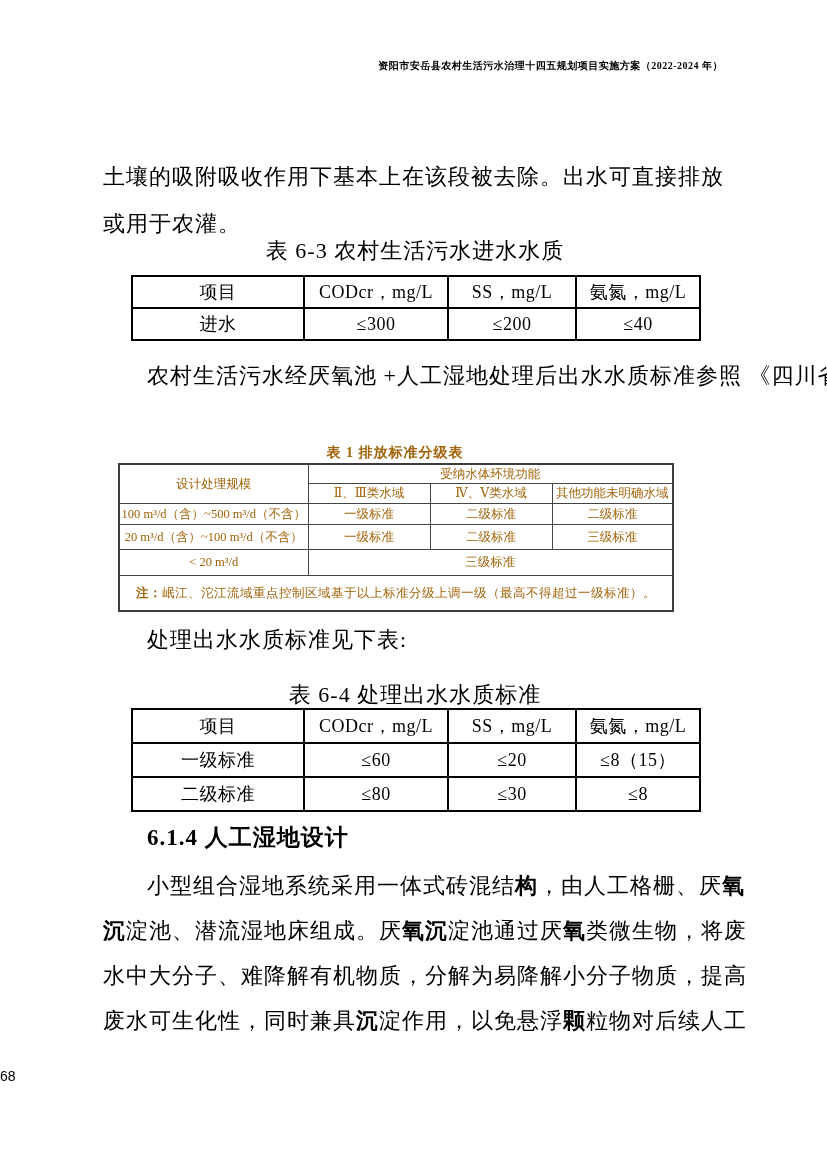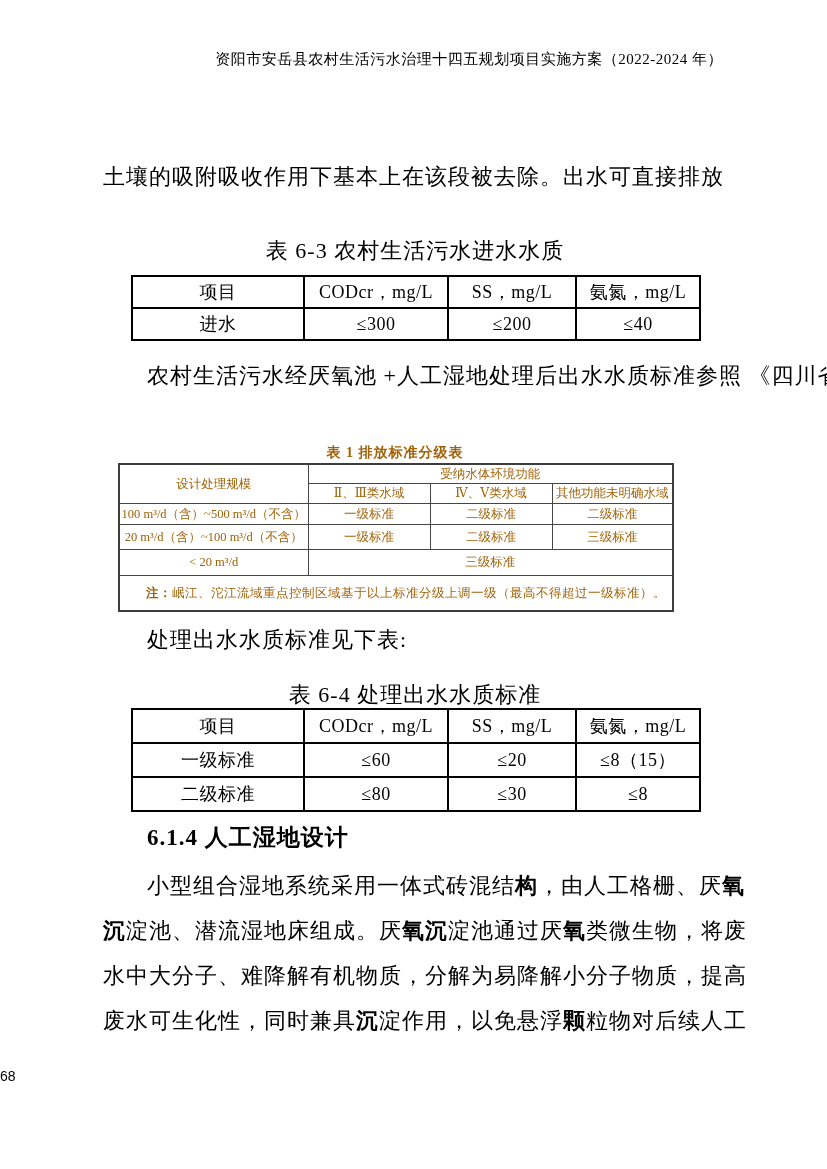--- a/index.html
+++ b/index.html
@@ -3,22 +3,22 @@
 <meta charset="utf-8">
 <style>
   html,body { margin:0; padding:0; background:#e8e8e8; }
   .page {
     position:relative; width:827px; height:1169px; margin:0 auto;
     background:#ffffff; color:#000;
     font-family:"Liberation Serif","DejaVu Serif",serif;
     overflow:hidden;
   }
   .doc-header {
-    position:absolute; top:50px; left:0; right:104px;
-    text-align:right; font-size:15px; letter-spacing:0.5px;
+    position:absolute; top:59px; left:0; right:104px;
+    text-align:right; font-size:10px; letter-spacing:0.5px;font-weight:bold;
   }
   .para { position:absolute; left:103px; width:626px; font-size:22px; letter-spacing:1px; }
   .para .line { height:47px; line-height:47px; white-space:nowrap; }
   .para-tight .line { height:45px; line-height:45px; }
   .indent { padding-left:44px; }
   .caption {
     position:absolute; left:103px; width:624px; text-align:center;
     font-size:22px; letter-spacing:1px; white-space:nowrap;
   }
   .b { font-weight:bold; }
@@ -48,21 +48,21 @@
   }
   table.figtable {
     width:554px; border-collapse:collapse; table-layout:fixed;
     border:2px solid #3d3d3d; margin-top:1px;
   }
   table.figtable td {
     border:1px solid #454545; text-align:center; vertical-align:middle;
     font-size:12.5px; padding:0; line-height:1.15; white-space:nowrap;
   }
   table.figtable td.note-cell {
-    text-align:right; padding:4px 6px; white-space:normal; letter-spacing:0.5px;margin-left:46px;
+    text-align:center; padding:4px 6px; white-space:normal; letter-spacing:0.5px;margin-left:46px;
   }
   .rA td { height:18px; } .rB td { height:19px; } .rC td { height:20px; }
   .rD td { height:24px; } .rE td { height:25px; } .rF td { height:26px; }
 
   .heading {
     position:absolute; left:103px; top:822px; width:624px;
     font-size:23px; font-weight:bold; letter-spacing:1px;
   }
   .footer-pageno {
     position:absolute; top:1068px; left:0; width:100%;
@@ -72,20 +72,21 @@
 </style>
 </head>
 <body>
 
 <div class="page">
 
   <div class="doc-header">资阳市安岳县农村生活污水治理十四五规划项目实施方案（2022-2024 年）</div>
 
   <div class="para" style="top:153px;">
     <div class="line">土壤的吸附吸收作用下基本上在该段被去除。出水可直接排放</div>
+    <div class="line">或用于农灌。</div>
   </div>
 
   <div class="caption" style="top:236px;">表 6-3 农村生活污水进水水质</div>
 
   <table class="wtable" id="table63">
     <colgroup>
         <col style="width:172px">
         <col style="width:144px">
         <col style="width:128px">
         <col style="width:124px">

